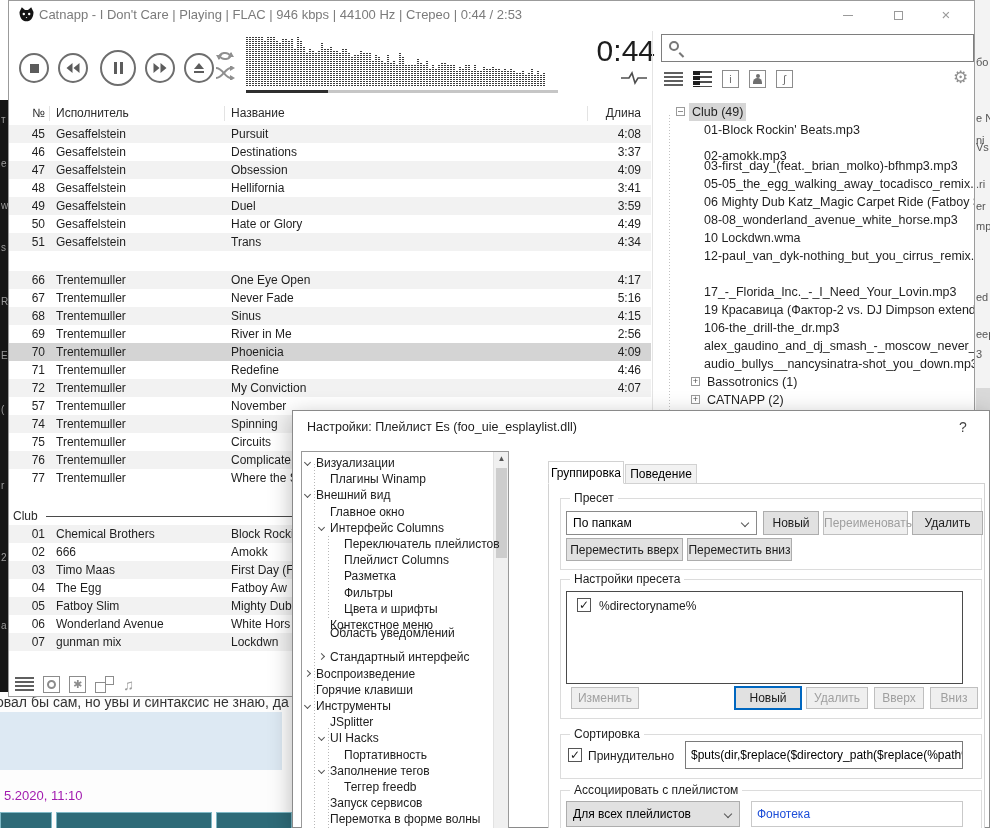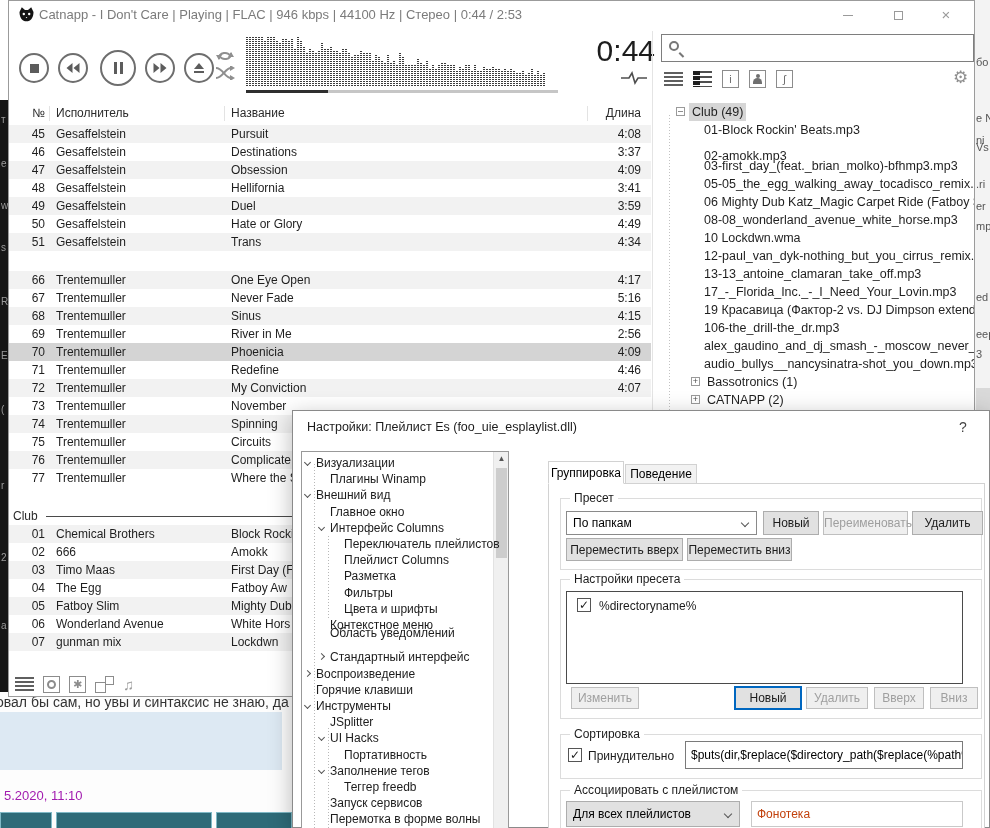--- a/index.html
+++ b/index.html
@@ -119,21 +119,21 @@
   .groupbox-label { position:absolute; font-size:12px; color:#1c1c1c; background:#fff; padding:0 4px; }
 
   .btn { position:absolute; height:24px; background:#e1e1e1; border:1px solid #adadad; font-size:12px;
          color:#1c1c1c; text-align:center; line-height:22px; font-family:inherit; }
   .btn.disabled { color:#9f9f9f; border-color:#bfbfbf; background:#efefef; }
   .btn.focused { border:2px solid #0067c0; line-height:20px; }
   .combo { position:absolute; height:24px; border:1px solid #8a8a8a; background:#fff; font-size:12px; line-height:22px; padding-left:6px; }
   .combo .arr { position:absolute; right:8px; top:8px; width:6px; height:6px; border-right:1.4px solid #555; border-bottom:1.4px solid #555; transform:rotate(45deg); }
   .combo.gray { background:#e1e1e1; border-color:#adadad; }
   .textbox { position:absolute; border:1px solid #7a7a7a; background:#fff; font-size:12px; padding:0 5px; white-space:nowrap; overflow:hidden; }
-  .textbox.disabled { border-color:#c9c9c9; color:#c2410c; }
+  .textbox.disabled { border-color:#c9c9c9; color:#1d4ed8; }
   .checkbox { position:absolute; width:14px; height:14px; border:1px solid #555; background:#fff; font-size:12px; line-height:13px; text-align:center; color:#1c1c1c; }
   .listbox { position:absolute; border:1px solid #4a4a4a; background:#fff; }
   .check-label { position:absolute; font-size:12px; color:#1c1c1c; }
 </style>
 </head>
 <body>
 
 <div class="screen">
 
   <div class="bg-left-dark" id="bg-left">
@@ -428,21 +428,21 @@
           <span class="c-tit">Redefine</span>
           <span class="c-len">4:46</span>
         </div>
         <div class="pl-row alt">
           <span class="c-num">72</span>
           <span class="c-art">Trentemшller</span>
           <span class="c-tit">My Conviction</span>
           <span class="c-len">4:07</span>
         </div>
         <div class="pl-row">
-          <span class="c-num">73</span>
+          <span class="c-num">57</span>
           <span class="c-art">Trentemшller</span>
           <span class="c-tit">November</span>
           <span class="c-len"></span>
         </div>
         <div class="pl-row alt">
           <span class="c-num">74</span>
           <span class="c-art">Trentemшller</span>
           <span class="c-tit">Spinning</span>
           <span class="c-len"></span>
         </div>
@@ -567,23 +567,20 @@
           <span class="ft-label" style="position: absolute; left: 43px;">06 Mighty Dub Katz_Magic Carpet Ride (Fatboy Slim V</span>
         </div>
         <div class="ft-item" style="top: 110px; left: 0px; right: 0px;">
           <span class="ft-label" style="position: absolute; left: 43px;">08-08_wonderland_avenue_white_horse.mp3</span>
         </div>
         <div class="ft-item" style="top: 128px; left: 0px; right: 0px;">
           <span class="ft-label" style="position: absolute; left: 43px;">10 Lockdwn.wma</span>
         </div>
         <div class="ft-item" style="top: 146px; left: 0px; right: 0px;">
           <span class="ft-label" style="position: absolute; left: 43px;">12-paul_van_dyk-nothing_but_you_cirrus_remix.mp</span>
-        </div>
-        <div class="ft-item" style="top: 164px; left: 0px; right: 0px;">
-          <span class="ft-label" style="position: absolute; left: 43px;">13-13_antoine_clamaran_take_off.mp3</span>
         </div>
         <div class="ft-item" style="top: 182px; left: 0px; right: 0px;">
           <span class="ft-label" style="position: absolute; left: 43px;">17_-_Florida_Inc._-_I_Need_Your_Lovin.mp3</span>
         </div>
         <div class="ft-item" style="top: 200px; left: 0px; right: 0px;">
           <span class="ft-label" style="position: absolute; left: 43px;">19 Красавица (Фактор-2 vs. DJ Dimpson extended r</span>
         </div>
         <div class="ft-item" style="top: 218px; left: 0px; right: 0px;">
           <span class="ft-label" style="position: absolute; left: 43px;">106-the_drill-the_dr.mp3</span>
         </div>

